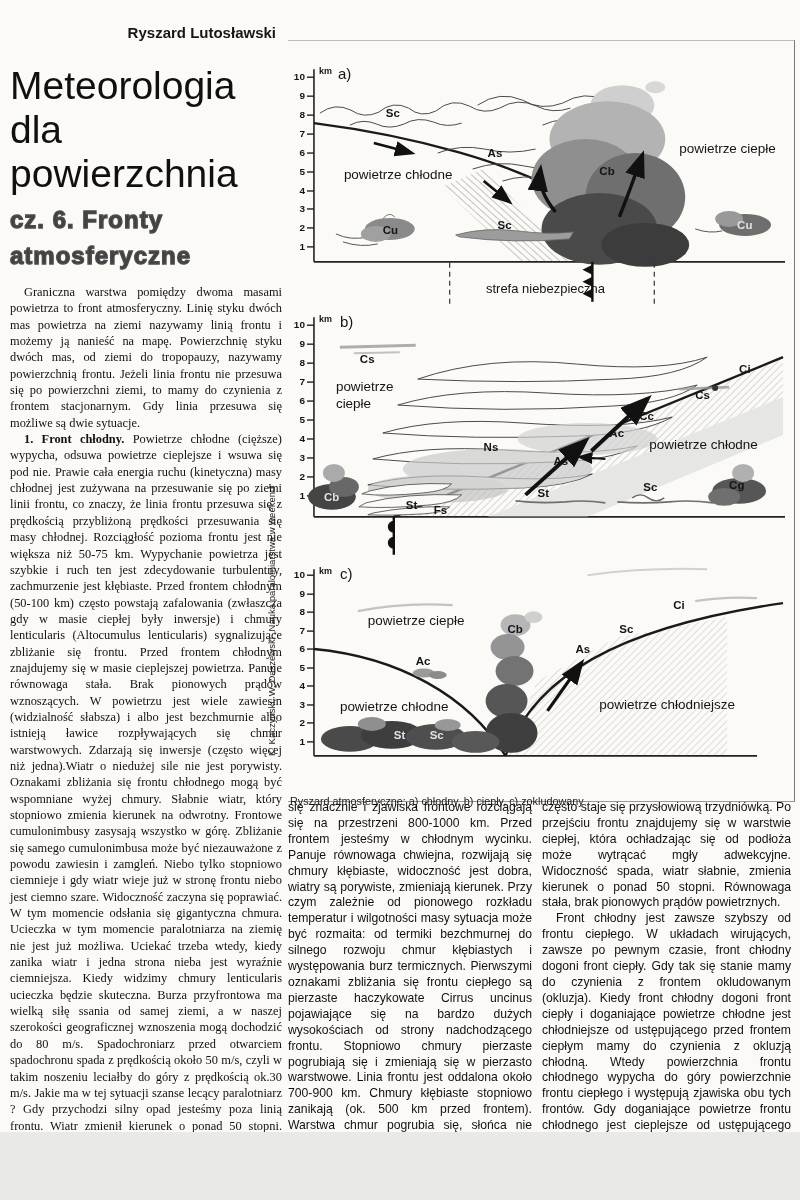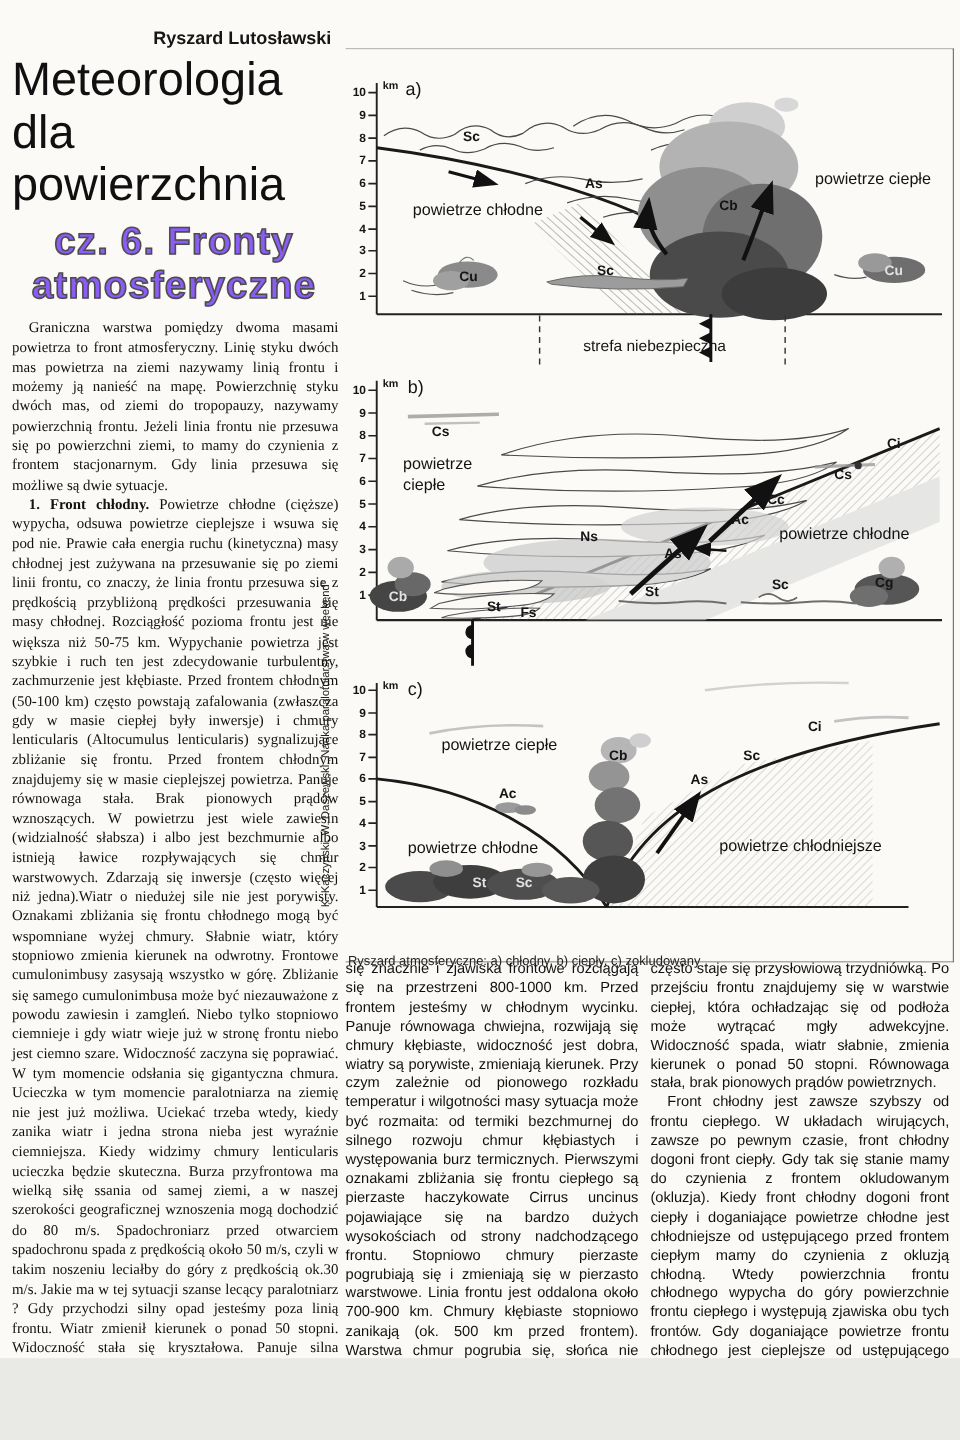--- a/index.html
+++ b/index.html
@@ -5,24 +5,24 @@
   * { margin:0; padding:0; box-sizing:border-box; }
   html,body { background:#e9e9e6; }
   .page {
     position:relative; width:800px; height:1132px; margin:0 auto;
     background:#fbfaf7; color:#161616; overflow:hidden;
     font-family:"Liberation Sans", sans-serif;
   }
   
   .leftcol { position:absolute; left:10px; top:10px; width:272px; }
   .author { text-align:right; font-weight:bold; font-size:15px; padding-right:6px; margin-top:14px; }
-  .title { font-weight:400; font-size:39px; line-height:44px; letter-spacing:0px; margin-top:4px; color:#101010; }
+  .title { font-weight:400; font-size:39px; line-height:44px; letter-spacing:0px; margin-top:23px; color:#101010; }
   .subtitle {
-    text-align:center; font-weight:bold; font-size:32px; line-height:36px; letter-spacing:1px;
-    color:#8b5cf6; -webkit-text-stroke:1.3px #4d4d4d; text-shadow:0 0 1px #777; margin:6px 2px 10px 0;
+    text-align:left; font-weight:bold; font-size:24px; line-height:36px; letter-spacing:1px;
+    color:#404040; -webkit-text-stroke:1.3px #4d4d4d; text-shadow:0 0 1px #777; margin:6px 2px 10px 0;
   }
   
   .bodytext { font-size:12.4px; line-height:16.35px; text-align:justify; color:#111; }
   .bodytext p { text-indent:14px;font-family:Liberation Serif, serif; }
   .botcol { position:absolute; top:800px; font-size:12.2px; line-height:15.9px; text-align:justify; color:#111; }
   .botcol p { text-indent:14px; }
   .botcol p.noind { text-indent:0; }
   #midcol { left:288px; width:244px; }
   #rightcol { left:542px; width:249px; }
   .credit { font-style:italic; text-align:right; margin-top:2px; }

